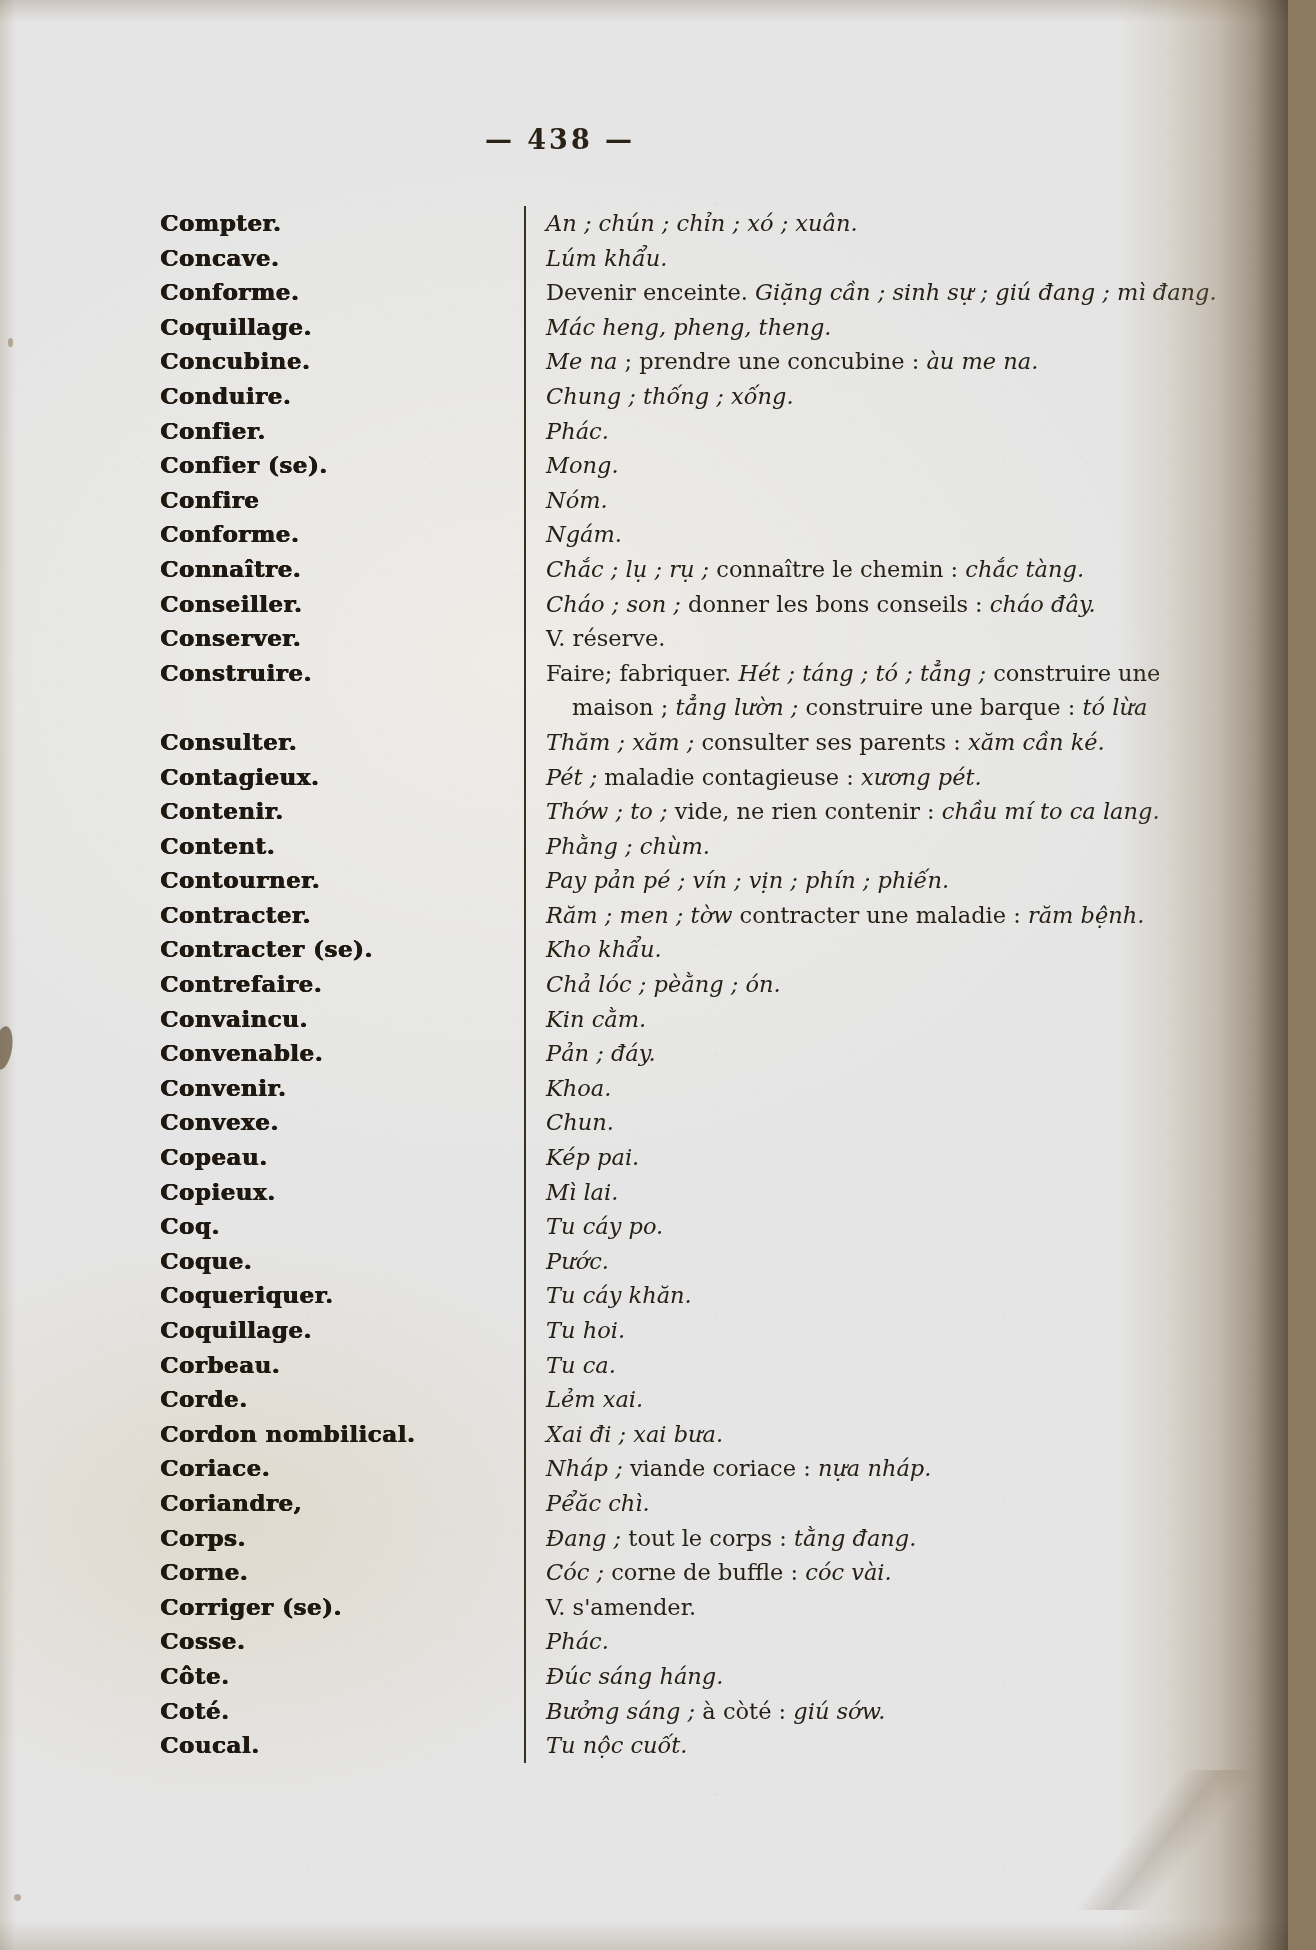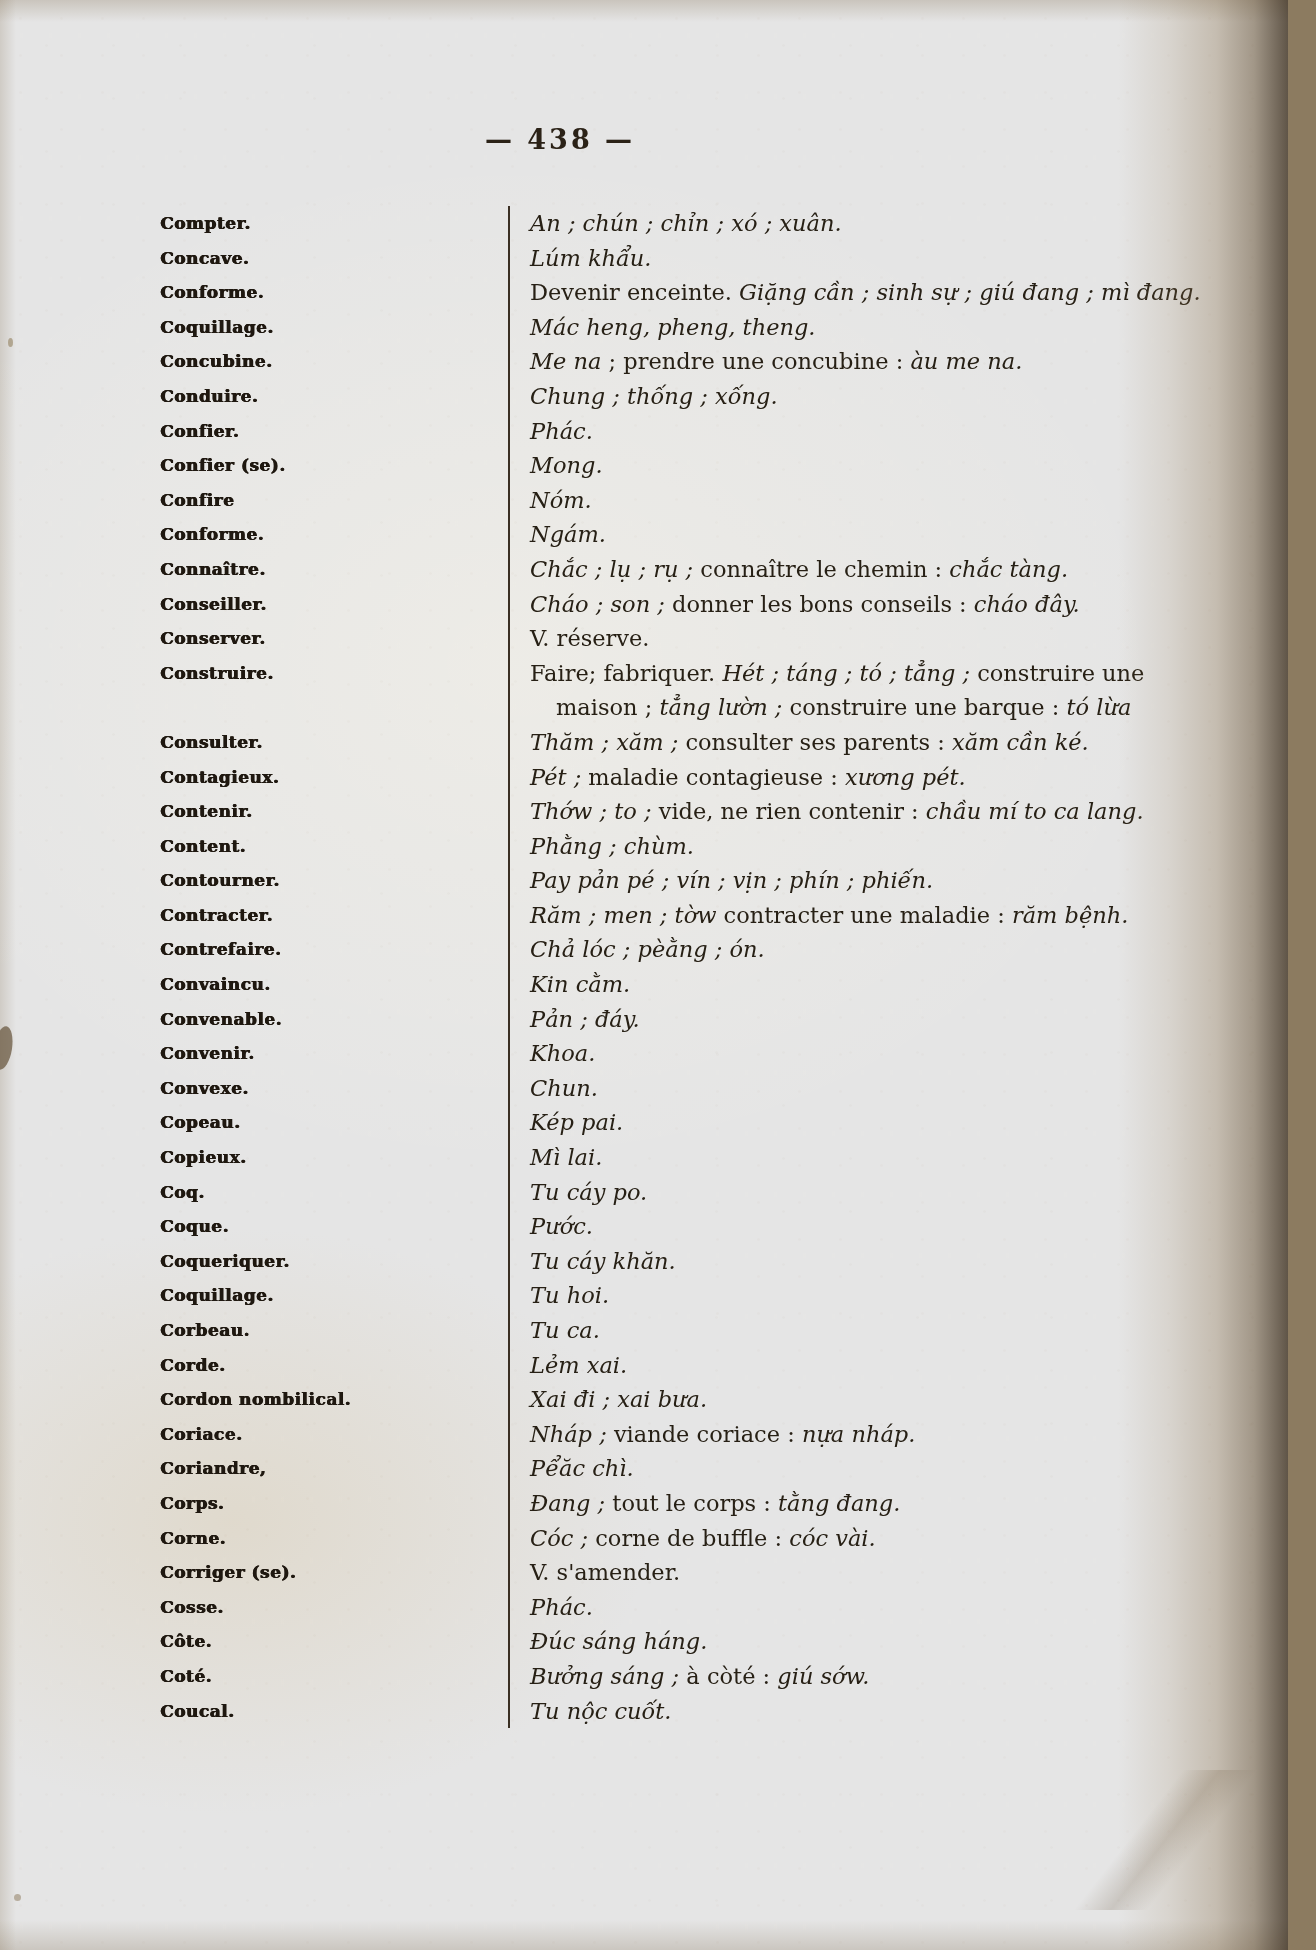--- a/index.html
+++ b/index.html
@@ -49,30 +49,31 @@
     background:#93805f; border-radius:50%; opacity:.6; }
 
   .page-number {
     position:absolute; top:124px; left:428px; width:264px; text-align:center;
     font-size:27px; letter-spacing:3px; color:#2b2217; font-weight:bold;
   }
 
   .dict-body { position:absolute; left:160px; top:206px; width:1140px; color:#261f16; }
   .row { display:flex; line-height:34.6px; font-size:22.5px; }
   .word {
-    flex:none; width:348px; font-weight:bold; font-size:17px; letter-spacing:0.5px;
+    flex:none; width:348px; font-weight:bold; font-size:23px; letter-spacing:0.5px;
     color:#1f1810;
     text-shadow:0.7px 0 0 currentColor, 0 0.4px 0 currentColor;
   }
   .def {
     flex:none; max-width:790px;
     border-left:2px solid #3a2f23;
     padding-left:46px; text-indent:-26px;  
     white-space:nowrap;
     color:#272015;
+    margin-left:16px;
   }
   .ital { font-style:italic; }
   .rom  { font-style:normal; }
 </style>
 </head>
 <body>
 
 <div class="page">
   <div class="grain"></div>
   <div class="crease-bottom-right"></div>
@@ -157,20 +158,24 @@
       </div>
       <div class="row">
         <div class="word">Contourner.</div>
         <div class="def"><span class="ital">Pay pản pé ; vín ; vịn ; phín ; phiến.</span></div>
       </div>
       <div class="row">
         <div class="word">Contracter.</div>
         <div class="def"><span class="ital">Răm ; men ; tờw</span><span class="rom"> contracter une maladie : </span><span class="ital">răm bệnh.</span></div>
       </div>
       <div class="row">
+        <div class="word">Contracter (se).</div>
+        <div class="def"><span class="ital">Kho khẩu.</span></div>
+      </div>
+      <div class="row">
         <div class="word">Contrefaire.</div>
         <div class="def"><span class="ital">Chả lóc ; pèằng ; ón.</span></div>
       </div>
       <div class="row">
         <div class="word">Convaincu.</div>
         <div class="def"><span class="ital">Kin cằm.</span></div>
       </div>
       <div class="row">
         <div class="word">Convenable.</div>
         <div class="def"><span class="ital">Pản ; đáy.</span></div>

